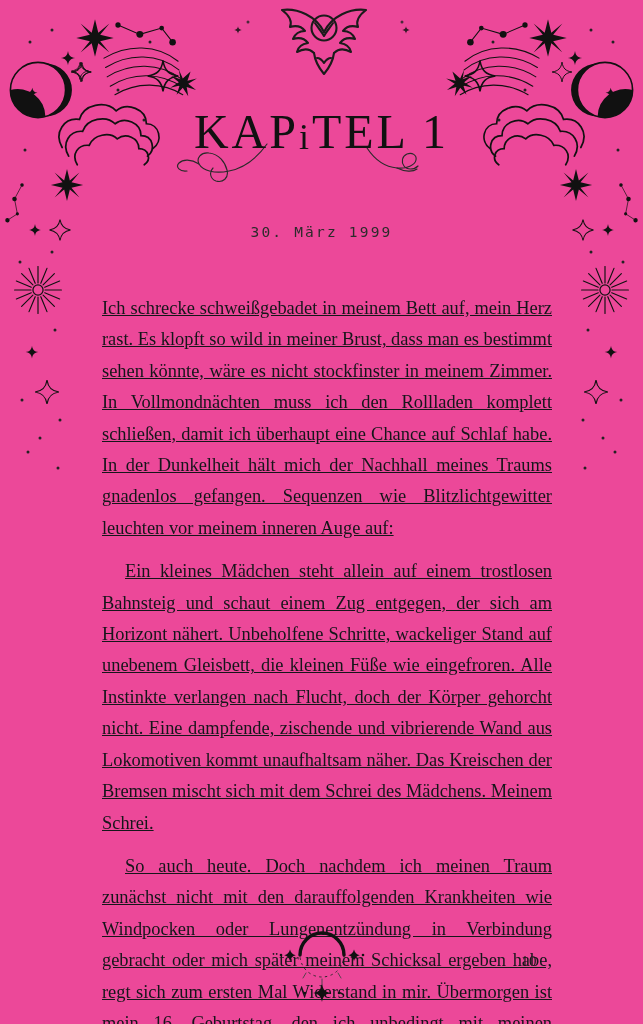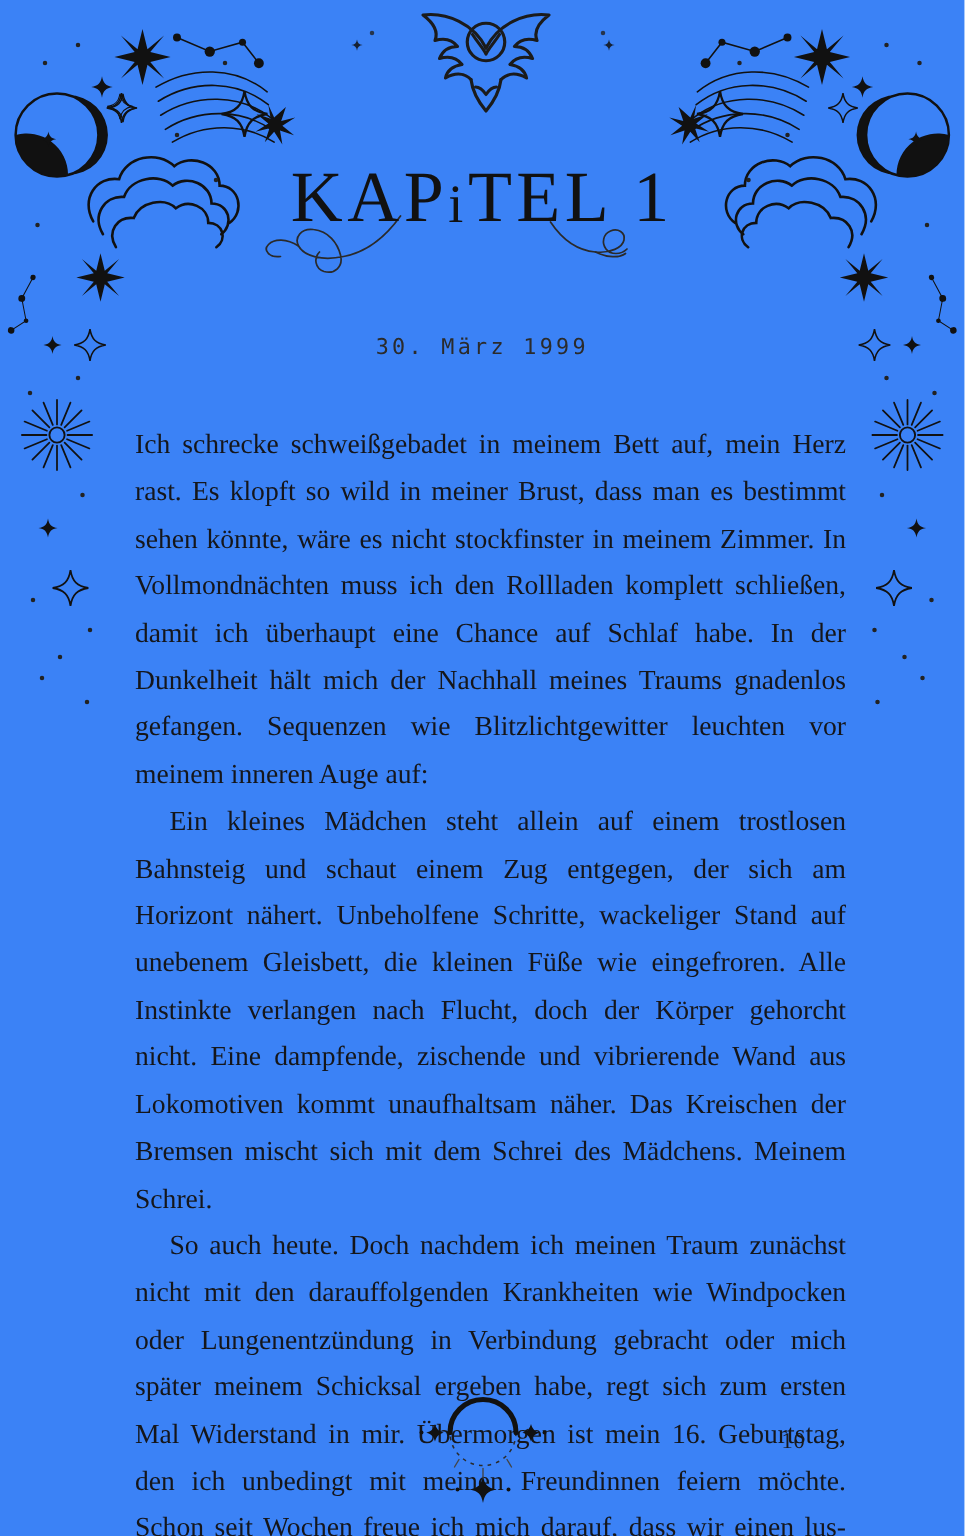--- a/index.html
+++ b/index.html
@@ -10,21 +10,21 @@
   }
   body {
     font-family: "Liberation Serif", "DejaVu Serif", serif;
     color: #1a1a1a;
   }
   #page {
     position: relative;
     width: 643px;
     height: 1024px;
     margin: 0 auto;
-    background: #3b82f6;
+    background: #ec4899;
     overflow: hidden;
   }
 
   
   #ornament-layer {
     position: absolute;
     inset: 0;
     pointer-events: none;
   }
   #ornament-layer svg {
@@ -93,22 +93,23 @@
     width: 474px;
     text-align: justify;
     text-justify: inter-word;
     font-size: 18.4px;
     line-height: 31.4px;
     color: #15161a;
     -webkit-hyphens: none;
     hyphens: none;
   }
   #body-text p {
-    margin: 0;
+    margin: 12px;
     text-indent: 0;
+    text-decoration: underline;
   }
   #body-text p.indent {
     text-indent: 23px;
   }
   #body-text p:last-child {
     text-align-last: justify;
   }
 
   
   .page-footer {

